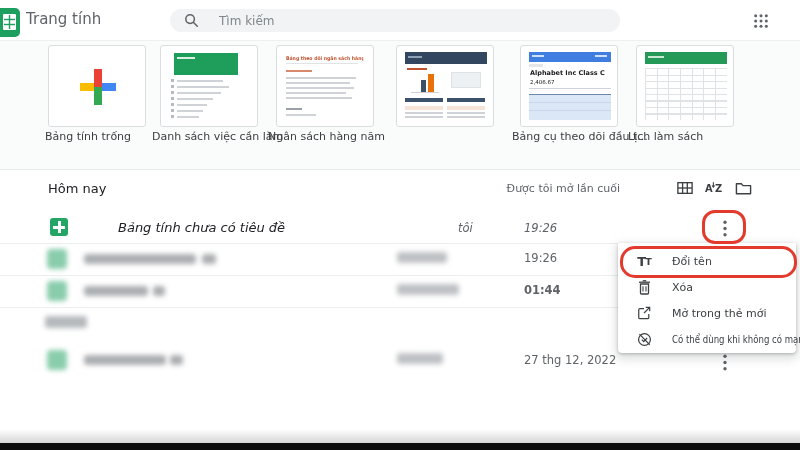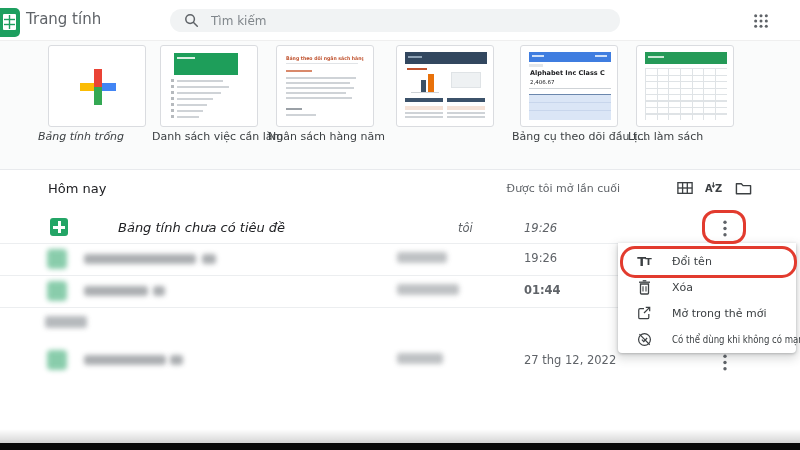--- a/index.html
+++ b/index.html
@@ -6,30 +6,30 @@
   html,body { width:800px; height:450px; }
   body { font-family:"DejaVu Sans","Liberation Sans",sans-serif; background:#fff; }
   #screen { position:relative; width:800px; height:450px; background:#fff; overflow:hidden; }
 
   
   .header { position:absolute; left:0; top:0; width:800px; height:40px; background:#fff; }
   .logo { position:absolute; left:-10px; top:8px; width:30px; height:29px; }
   .app-title { position:absolute; left:26px; top:10px; font-size:15px; color:#5f6368; }
   .searchbar { position:absolute; left:170px; top:9px; width:450px; height:23px; background:#f1f3f4; border-radius:12px; display:flex; align-items:center; padding:0 10px; }
   .searchbar svg { flex:0 0 auto; margin-left:4px; }
-  .search-input { border:none; outline:none; background:transparent; font-size:12px; color:#8b5cf6; margin-left:12px; width:370px; font-family:inherit; }
+  .search-input { border:none; outline:none; background:transparent; font-size:12px; color:#8b5cf6; margin-left:20px; width:370px; font-family:inherit; }
   .search-input::placeholder { color:#80868b; }
   .apps-btn { position:absolute; left:751px; top:11px; width:20px; height:20px; display:flex; align-items:center; justify-content:center; cursor:pointer; }
 
   
   .gallery { position:absolute; left:0; top:40px; width:800px; height:130px; background:#fafbfb; border-top:1px solid #efefef; border-bottom:1px solid #e8eaed; }
   .tcard { position:absolute; top:4px; width:98px; height:82px; background:#fff; border:1px solid #dadce0; border-radius:3px; overflow:hidden; cursor:pointer; }
   .tlabel { position:absolute; top:89px; font-size:11px; font-weight:500; color:#3c4043; white-space:nowrap; }
   .c1{left:48px;} .c2{left:160px;} .c3{left:276px;} .c4{left:396px;} .c5{left:520px;} .c6{left:636px;}
-  .l1{left:38px;font-style:italic;} .l2{left:152px;} .l3{left:268px;} .l4{left:388px;} .l5{left:512px;} .l6{left:628px;}
+  .l1{left:45px;} .l2{left:152px;} .l3{left:268px;} .l4{left:388px;} .l5{left:512px;} .l6{left:628px;}
   .art { position:absolute; }
   .hairline { background:#cfd3d7; height:1.5px; position:absolute; }
   .thumb-title-annual { position:absolute; left:9px; top:9px; width:84px; font-size:5px; font-weight:bold; color:#c0532f; white-space:nowrap; overflow:hidden; transform:scaleX(.92); transform-origin:left; }
   .thumb-title-inv { position:absolute; left:9px; top:23px; font-size:6.5px; font-weight:bold; color:#202124; white-space:nowrap; }
   .thumb-price-inv { position:absolute; left:9px; top:33px; font-size:5.5px; color:#202124; }
 
   
   .section-head { position:absolute; left:48px; top:181px; font-size:13px; font-weight:500; color:#202124; }
   .filters { position:absolute; right:48px; top:179px; height:18px; display:flex; align-items:center; color:#5f6368; }
   .filter-owner { font-size:11px; display:flex; align-items:center; cursor:pointer; }

